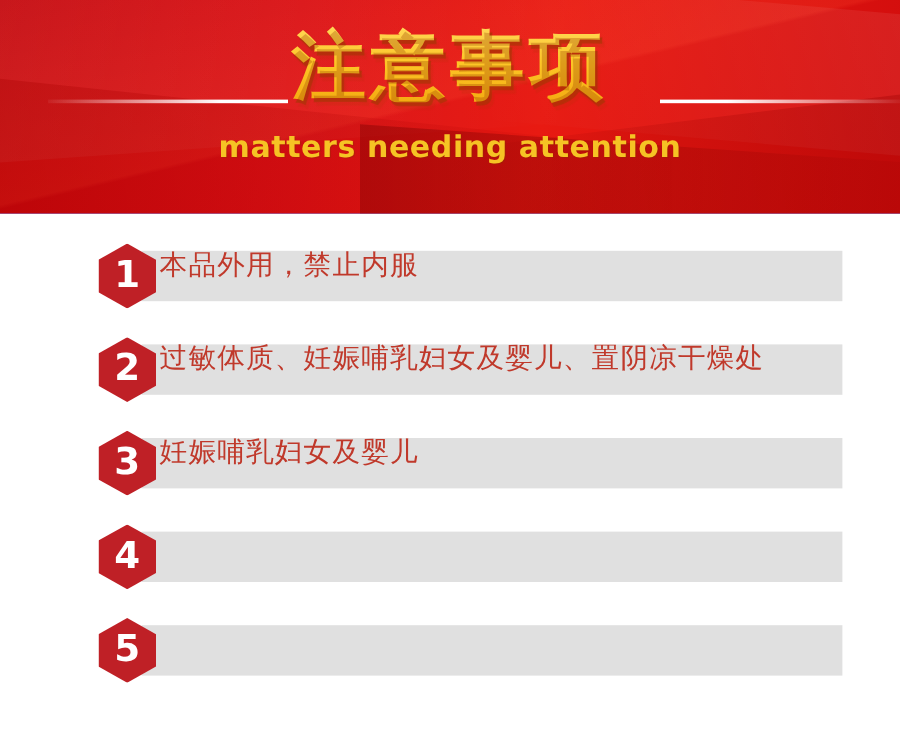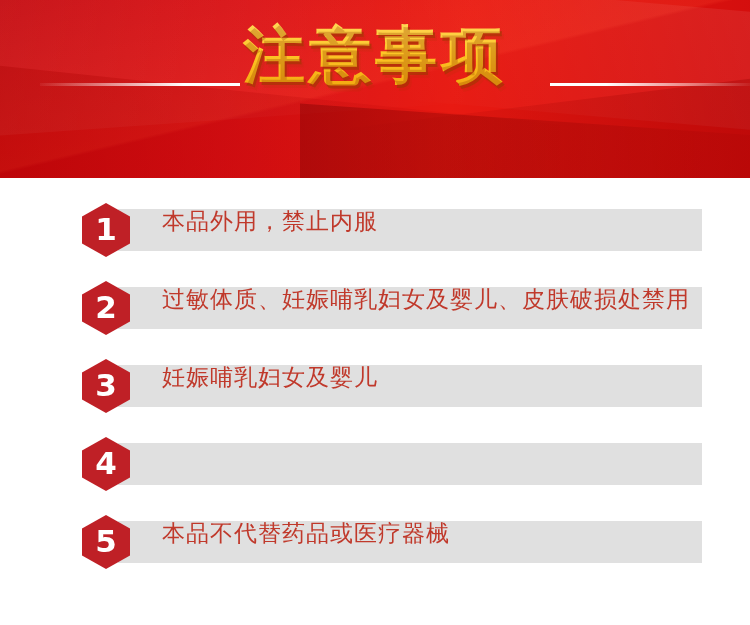--- a/index.html
+++ b/index.html
@@ -161,21 +161,21 @@
   .hex-num {
     color: #ffffff;
     font-size: 31px;
     line-height: 31px;
     font-weight: 700;
     font-family: "DejaVu Sans", "Liberation Sans", sans-serif;
     padding-bottom: 1px;
   }
   .row-text {
     position: absolute;
-    left: 162px;
+    left: 133px;
     top: 6px;
     height: 24px;
     display: flex;
     align-items: center;
     font-size: 23px;
     line-height: 30px;
     letter-spacing: 1px;
     color: #c0392b;
     white-space: nowrap;
   }
@@ -189,39 +189,40 @@
   <div class="wedge wedge1"></div>
   <div class="wedge wedge2"></div>
   <div class="wedge wedge3"></div>
   <div class="wedge wedge4"></div>
   <div class="wedge wedge5"></div>
 
   <div class="banner-inner">
     <div class="rule rule-left"></div>
     <div class="rule rule-right"></div>
     <div class="title">注意事项</div>
+    <div class="subtitle">matters needing attention</div>
   </div>
 </div>
 
 <div class="list">
 
   <div class="row">
     <div class="bar"></div>
     <div class="hex">
       <span class="hex-num">1</span>
     </div>
     <div class="row-text">本品外用，禁止内服</div>
   </div>
 
   <div class="row">
     <div class="bar"></div>
     <div class="hex">
       <span class="hex-num">2</span>
     </div>
-    <div class="row-text">过敏体质、妊娠哺乳妇女及婴儿、皮肤破损处禁用</div>
+    <div class="row-text">过敏体质、妊娠哺乳妇女及婴儿、置阴凉干燥处</div>
   </div>
 
   <div class="row">
     <div class="bar"></div>
     <div class="hex">
       <span class="hex-num">3</span>
     </div>
     <div class="row-text">妊娠哺乳妇女及婴儿</div>
   </div>
 
@@ -230,16 +231,15 @@
     <div class="hex">
       <span class="hex-num">4</span>
     </div>
   </div>
 
   <div class="row">
     <div class="bar"></div>
     <div class="hex">
       <span class="hex-num">5</span>
     </div>
-    <div class="row-text">本品不代替药品或医疗器械</div>
   </div>
 
 </div>
 
 </body></html>

